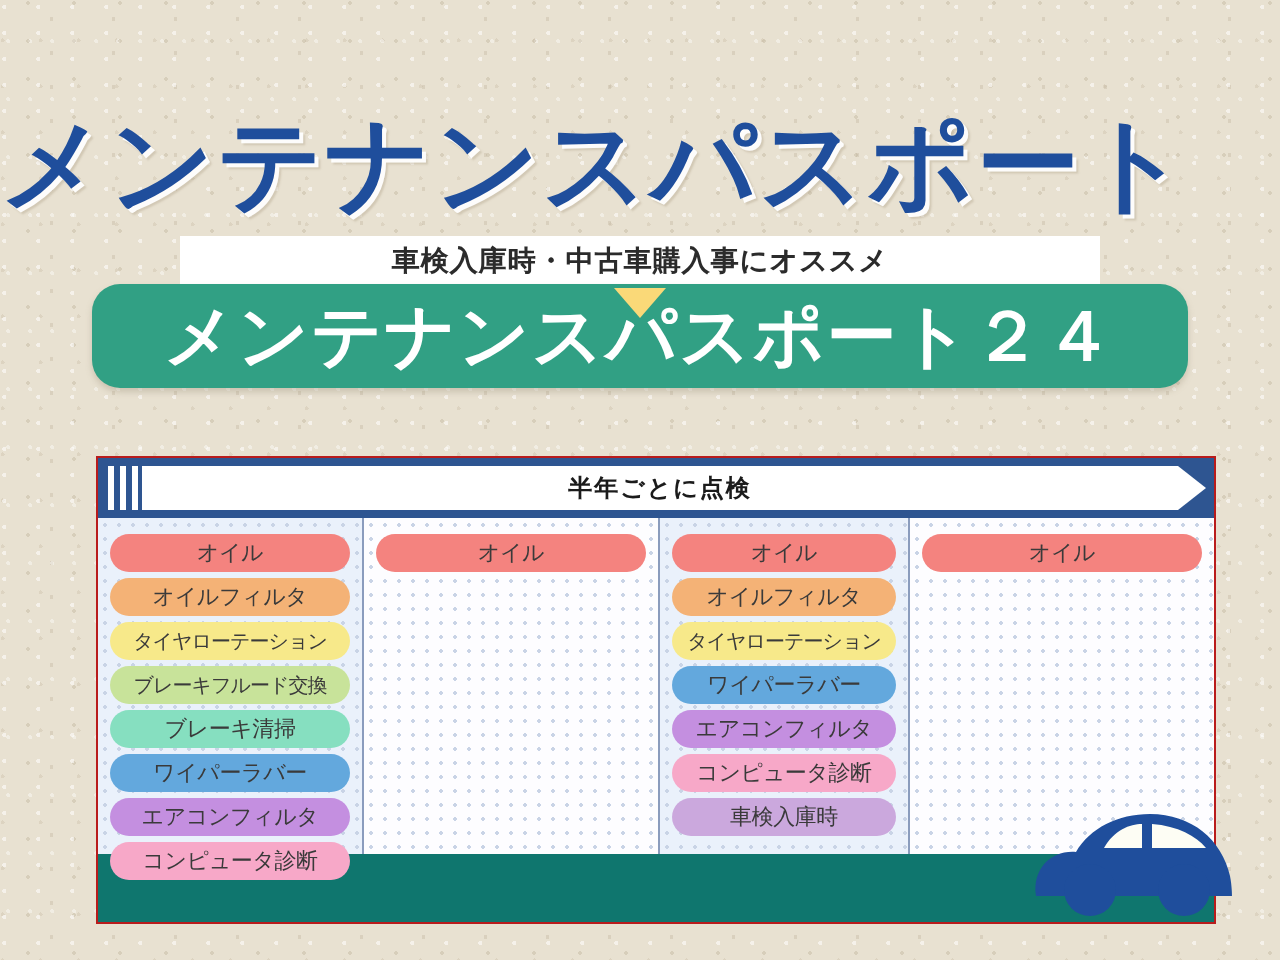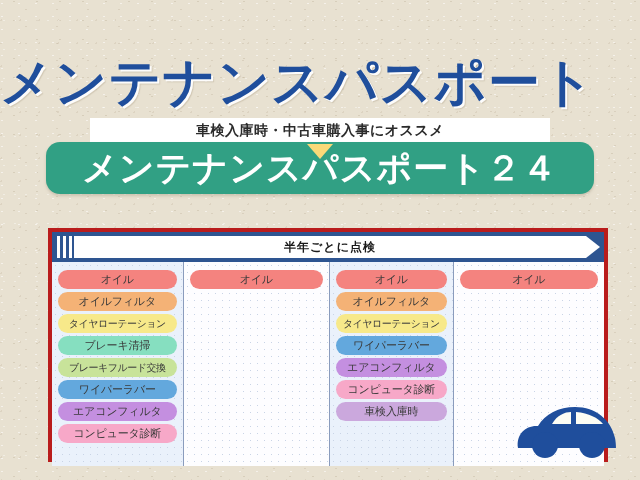--- a/index.html
+++ b/index.html
@@ -138,21 +138,21 @@
     white-space: nowrap;
   }
 
   
   #plan-table {
     position: absolute;
     left: 48px;
     top: 228px;
     width: 560px;
     height: 234px;
-    border: 4px solid #b91c1c;
+    border: 1px solid #b91c1c;
     background: #0f766e;
     box-sizing: border-box;
   }
   #table-header-band {
     position: relative;
     height: 30px;
     background: #2e5591;
   }
   #interval-arrow {
     position: absolute;
@@ -180,21 +180,21 @@
     width: 3px;
     height: 22px;
     background: #ffffff;
   }
   .arrow-tail-stripe.s1 { left: 5px; }
   .arrow-tail-stripe.s2 { left: 11px; }
   .arrow-tail-stripe.s3 { left: 17px; }
 
   #table-body {
     display: flex;
-    height: 204px;
+    height: 168px;
   }
   .plan-col {
     position: relative;
     box-sizing: border-box;
     padding: 8px 6px 0 6px;
     border-right: 1px solid #8a9cbd;
     background-image: radial-gradient(circle, #c9d4e6 0.9px, transparent 1px);
     background-size: 7px 7px;
   }
   .plan-col.tinted { background-color: #eaf1fb; }
@@ -258,22 +258,22 @@
       <div id="interval-arrow" style="background: rgb(255, 255, 255);">
         <span id="interval-label">半年ごとに点検</span>
       </div>
     </div>
 
     <div id="table-body">
       <div class="plan-col c1 tinted">
           <div class="item-pill" style="background: rgb(244, 131, 127);">オイル</div>
           <div class="item-pill" style="background: rgb(244, 178, 118);">オイルフィルタ</div>
           <div class="item-pill wide" style="background: rgb(247, 233, 138);">タイヤローテーション</div>
+          <div class="item-pill wide" style="background: rgb(200, 227, 154);">ブレーキフルード交換</div>
           <div class="item-pill" style="background: rgb(134, 223, 192);">ブレーキ清掃</div>
-          <div class="item-pill wide" style="background: rgb(200, 227, 154);">ブレーキフルード交換</div>
           <div class="item-pill" style="background: rgb(99, 168, 221);">ワイパーラバー</div>
           <div class="item-pill" style="background: rgb(196, 143, 224);">エアコンフィルタ</div>
           <div class="item-pill" style="background: rgb(247, 168, 200);">コンピュータ診断</div>
         </div>
       <div class="plan-col c2 plain">
           <div class="item-pill" style="background: rgb(244, 131, 127);">オイル</div>
         </div>
       <div class="plan-col c3 tinted">
           <div class="item-pill" style="background: rgb(244, 131, 127);">オイル</div>
           <div class="item-pill" style="background: rgb(244, 178, 118);">オイルフィルタ</div>

